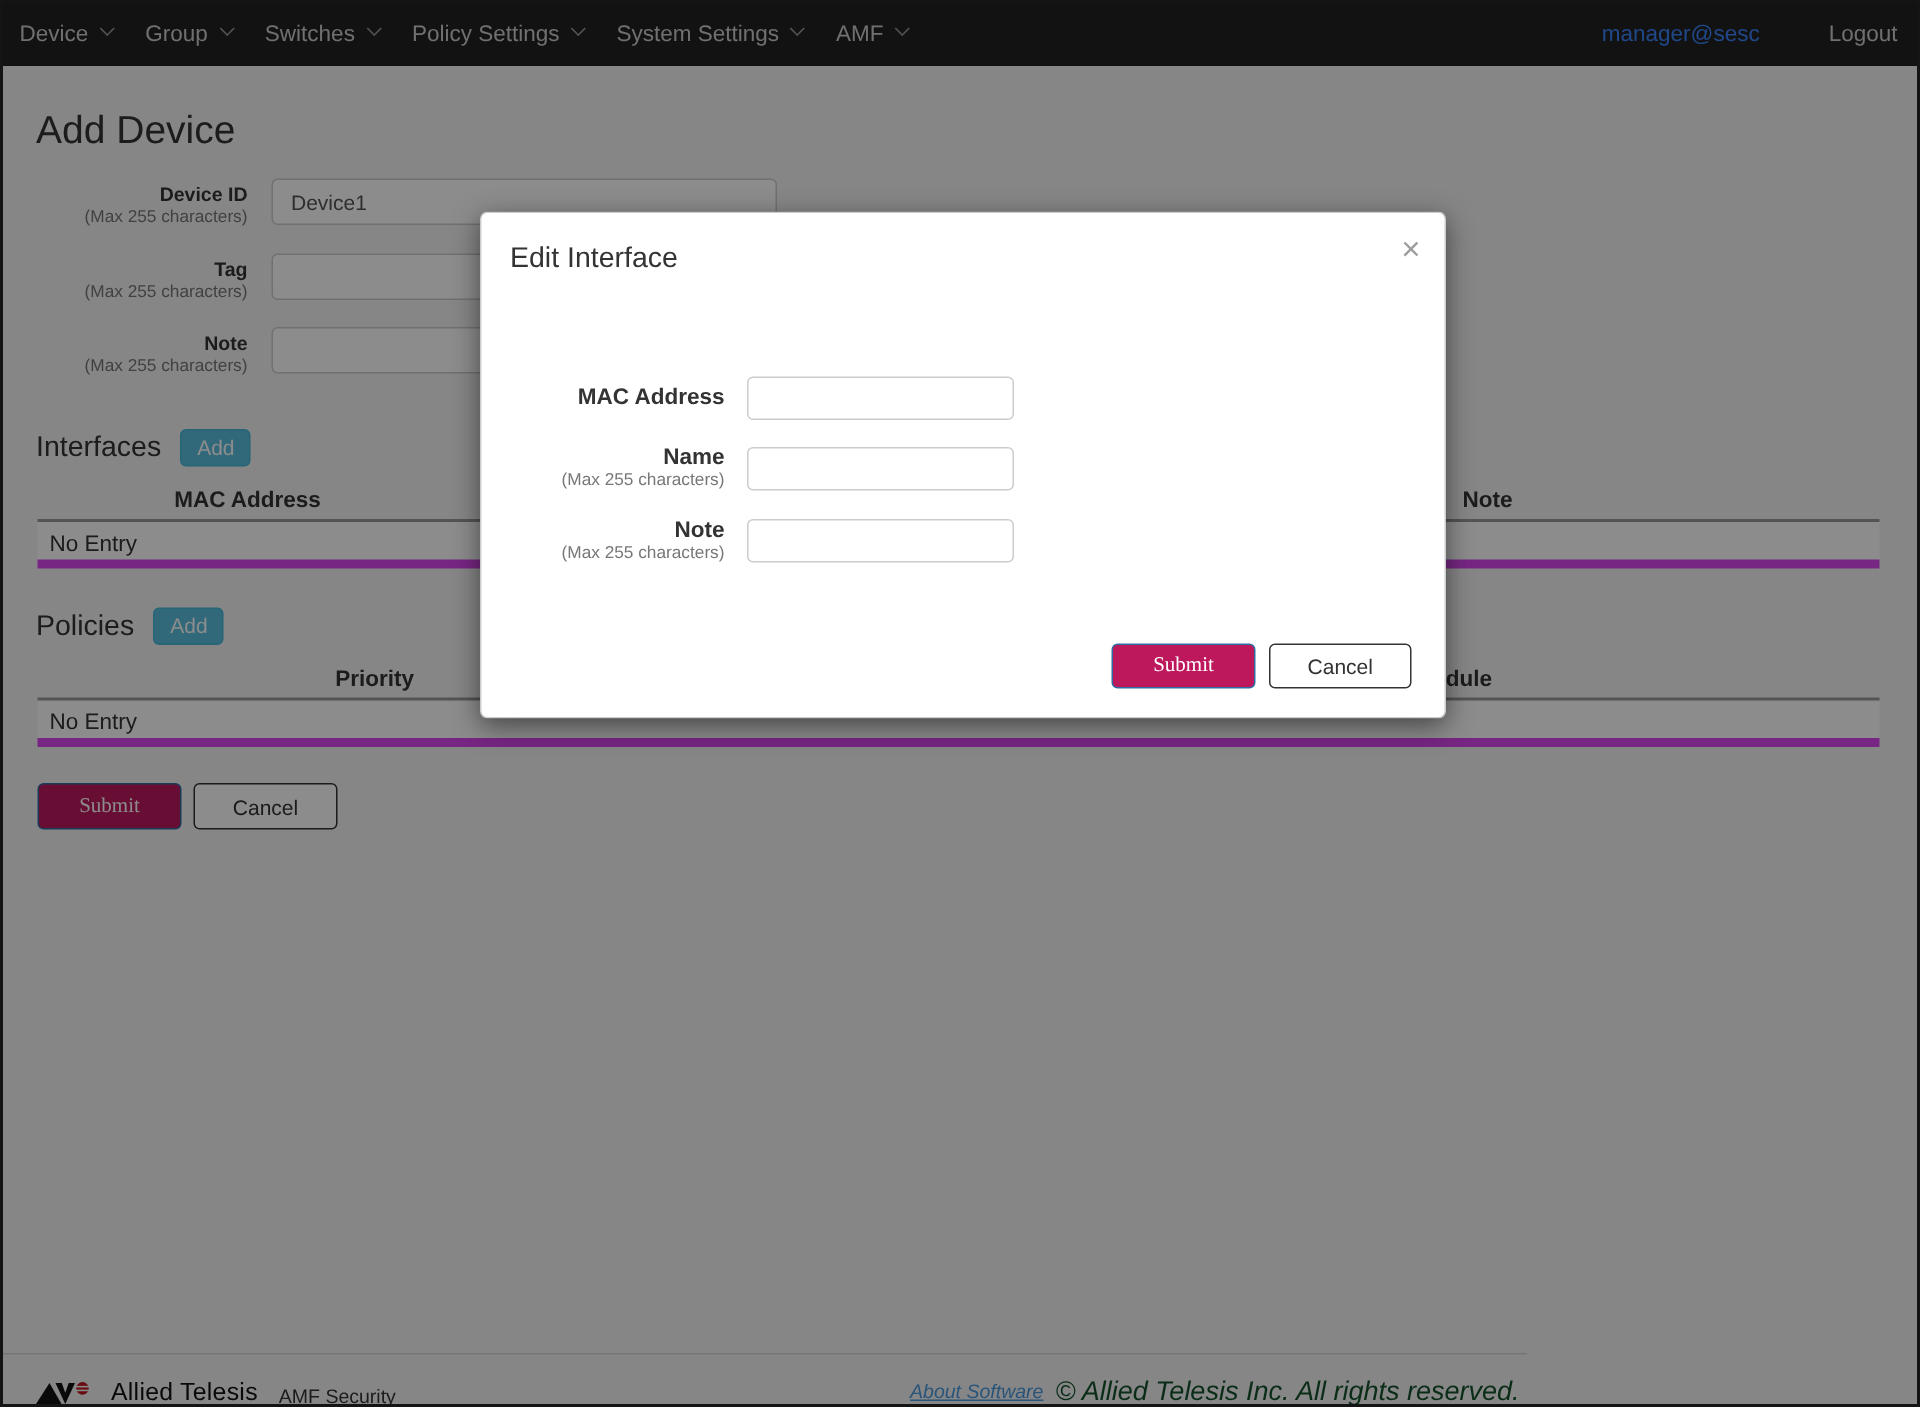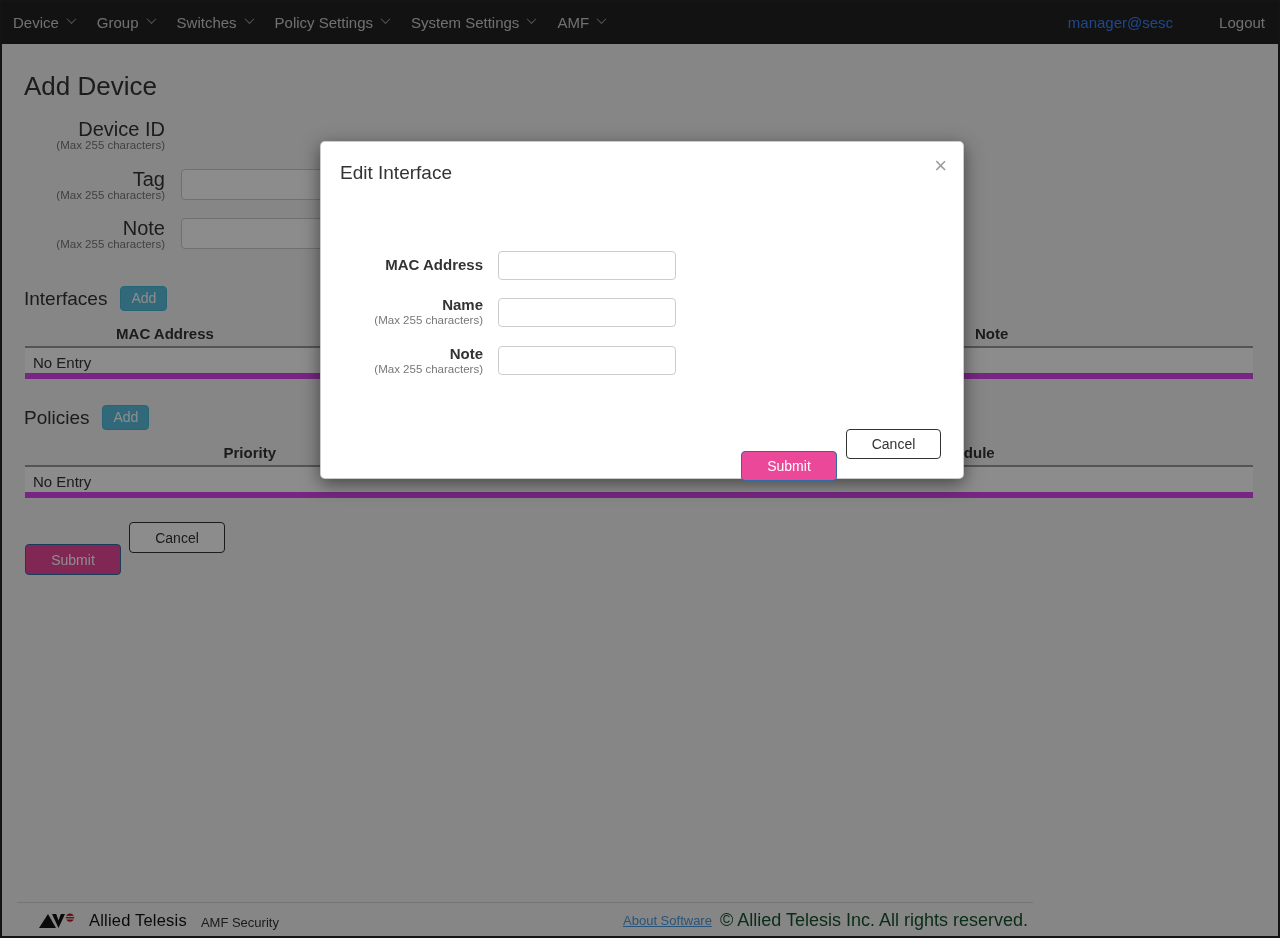--- a/index.html
+++ b/index.html
@@ -16,51 +16,51 @@
   .nav-right { position:absolute; right:15px; top:0; height:44px; display:flex; align-items:center; gap:46px; }
   .nav-user { color:#3b82f6; font-size:15px; }
   .nav-logout { color:#ccc; font-size:15px; cursor:pointer;text-align:right; }
 
   
   .main { position:absolute; inset:44px 0 36px 0; z-index:1; }
   .page-title { position:absolute; left:24px; top:27px; font-size:26px; font-weight:400; color:#333; }
 
   .frow { position:absolute; left:0; height:50px; width:600px; }
   .flabel { position:absolute; left:0; top:2px; width:165px; text-align:right; }
-  .flabel .lbl { font-size:20px; font-weight:normal; color:#333; line-height:17px; }
+  .flabel .lbl { font-size:13px; font-weight:bold; color:#333; line-height:17px; }
   .flabel .hint { font-size:11.5px; color:#777; line-height:14px; }
   .tinput { position:absolute; left:181px; top:0; width:337px; height:31px; border:1px solid #ccc; border-radius:4px;
             background:#fff; font-size:14px; color:#555; padding:0 12px; font-family:"Liberation Sans",sans-serif; outline:none; }
 
   .sec-head { position:absolute; left:24px; display:flex; align-items:center; gap:13px; }
   .sec-title { font-size:19px; font-weight:400; color:#333; }
   .btn-add { background:#5bc0de; border:1px solid #46b8da; color:#fff; font-size:14px; padding:3px 10px 4px;
              border-radius:4px; cursor:pointer; font-family:"Liberation Sans",sans-serif; }
 
   .dtable { position:absolute; left:25px; width:1228px; }
   .thead { position:relative; height:29px; border-bottom:2px solid #999; }
   .th { position:absolute; top:6px; font-size:15px; font-weight:bold; color:#333; white-space:nowrap; }
   .trow { height:31px; background:#fff; border-bottom:6px solid #d946ef; font-size:15px; color:#333;
           line-height:30px; padding-left:8px; }
 
-  .btn-submit { background:#ec4899; border:1px solid #2e6da4; color:#fff; font-size:14px; border-radius:4px;
-                cursor:pointer; font-family:Liberation Sans, sans-serif;margin-top:22px; }
+  .btn-submit { background:#be185d; border:1px solid #2e6da4; color:#fff; font-size:14px; border-radius:4px;
+                cursor:pointer; font-family:Liberation Serif, serif; }
   .btn-cancel { background:#fff; border:1px solid #333; color:#333; font-size:14px; border-radius:4px;
                 cursor:pointer; font-family:"Liberation Sans",sans-serif; }
   .main-actions .btn-submit { position:absolute; left:25px; top:478px; width:96px; height:31px; }
   .main-actions .btn-cancel { position:absolute; left:129px; top:478px; width:96px; height:31px; }
 
   
-  .footer { position:absolute; left:17px; bottom:0; width:1016px; height:36px; background:#f4f4f4;
-            border-top:1px solid #d5d5d5; z-index:1; display:flex; align-items:center; }
+  .footer { position:absolute; left:2px; bottom:0; width:1016px; height:36px; background:#f4f4f4;
+            border-top:1px solid #d5d5d5; z-index:1; display:flex; align-items:flex-end; }
   .brand-wrap { display:flex; align-items:center; margin-left:22px; }
   .brand-logo { margin-right:8px; }
   .brand-name { font-size:16.5px; color:#111; letter-spacing:.2px; }
   .app-name { font-size:13px; color:#333; margin-left:14px; margin-top:4px; }
-  .foot-right { position:absolute; right:5px; display:flex; align-items:center; gap:8px; }
+  .foot-right { position:absolute; right:5px; display:flex; align-items:center; gap:8px;font-style:italic; }
   .about-link { font-size:13px; color:#4a9ade; text-decoration:underline; cursor:pointer; }
   .copyright { font-size:18px; color:#14532d; }
 
   
   .backdrop { position:absolute; inset:0; background:rgba(0,0,0,0.45); z-index:5; }
   .modal { position:absolute; left:320px; top:141px; width:644px; height:338px; background:#fff;
            border-radius:5px; border:1px solid rgba(0,0,0,.2); box-shadow:0 5px 18px rgba(0,0,0,.5); z-index:10; }
   .modal-title { position:absolute; left:19px; top:20px; font-size:19px; font-weight:400; color:#333; }
   .modal-close { position:absolute; right:16px; top:14px; font-size:22px; line-height:20px; color:#9d9d9d; cursor:pointer; }
   .m-label { position:absolute; left:0; width:162px; text-align:right; }
@@ -113,20 +113,21 @@
   </div>
 
   <div class="main">
     <h1 class="page-title">Add Device</h1>
 
     <div class="frow" style="top:75px">
       <div class="flabel">
         <div class="lbl">Device ID</div>
         <div class="hint">(Max 255 characters)</div>
       </div>
+      <input class="tinput" type="text" value="Device1" style="">
     </div>
 
     <div class="frow" style="top:125px">
       <div class="flabel">
         <div class="lbl">Tag</div>
         <div class="hint">(Max 255 characters)</div>
       </div>
       <input class="tinput" type="text" value="" style="">
     </div>
 

